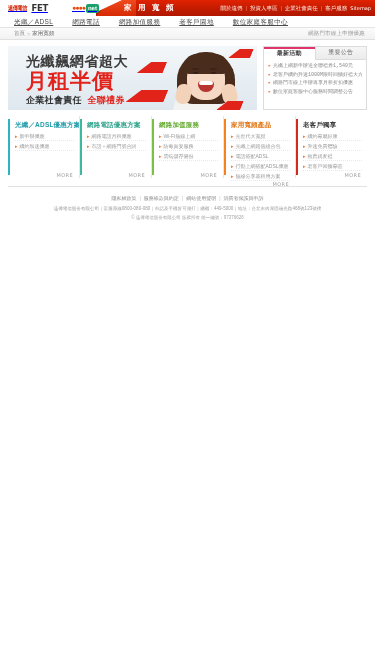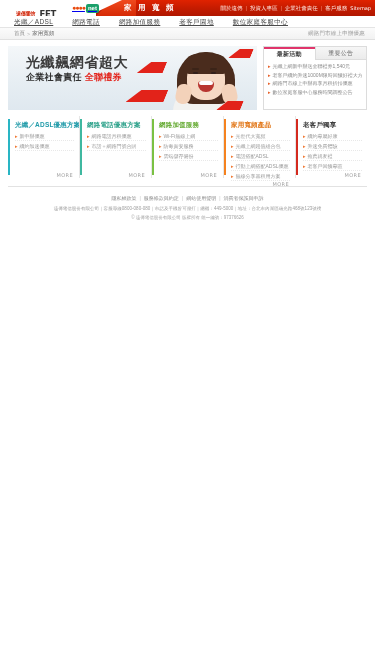--- a/index.html
+++ b/index.html
@@ -50,24 +50,24 @@
     height: 24px; line-height: 16px;
     z-index: 4;
     color: #ffffff;
     font-size: 7.5px;
     letter-spacing: 2.2px;
     font-weight: bold;
     white-space: nowrap;
   }
   .logo-fet {
     position: absolute;
-    left: 8px; top: 9px;
+    left: 8px; top: 3px;
     width: 54px; height: 10px;
     z-index: 5;
-    display: flex; align-items: flex-start; margin-left: 8px;
+    display: flex; align-items: flex-start;
   }
   .logo-fet .lg-cn {
     font-size: 6px; font-weight: bold; color: #d01f00;
     letter-spacing: -0.4px; line-height: 10px;
     transform: scaleX(0.85); transform-origin: left center;
   }
   .logo-fet .lg-en {
     font-size: 8.5px; font-weight: bold; color: #333;
     letter-spacing: -0.3px; line-height: 10px;
     margin-left: 1px; font-family: "DejaVu Sans", sans-serif;
@@ -135,20 +135,21 @@
   .crumbs .c-sep { color: #b5b5b5; }
   .crumbs .c-cur { color: #6a6a6a; }
   .crumb-right { font-size: 5.5px; color: #9a9a9a; letter-spacing: 0.2px; }
 
   
   .wrap {
     padding: 6px 8px 0 8px;
     display: flex;
     gap: 6px;
     align-items: flex-start;
+    font-family: Liberation Mono, monospace;
   }
 
   
   .hero {
     position: relative;
     width: 249px;
     height: 64px;
     background: linear-gradient(180deg,#f4f7f9 0%,#e7eef3 55%,#dfe8ef 100%);
     overflow: hidden;
     flex: 0 0 auto;
@@ -448,20 +449,21 @@
       <div class="m-teeth"></div>
       <div class="m-hand l"></div>
       <div class="m-hand r"></div>
     </div>
     <div class="chev chev-a"></div>
     <div class="chev chev-b"></div>
     <div class="chev chev-d"></div>
 
     <div class="hero-text">
       <div class="hero-l1">光纖飆網省超大</div>
+      <div class="hero-l2">月租半價</div>
       <div class="hero-l3">
         <span>企業社會責任</span>
         <em>全聯禮券</em>
       </div>
     </div>
   </div>
 
   <div class="sidepanel">
     <div class="sp-tabs">
       <div class="sp-tab active">最新活動</div>

